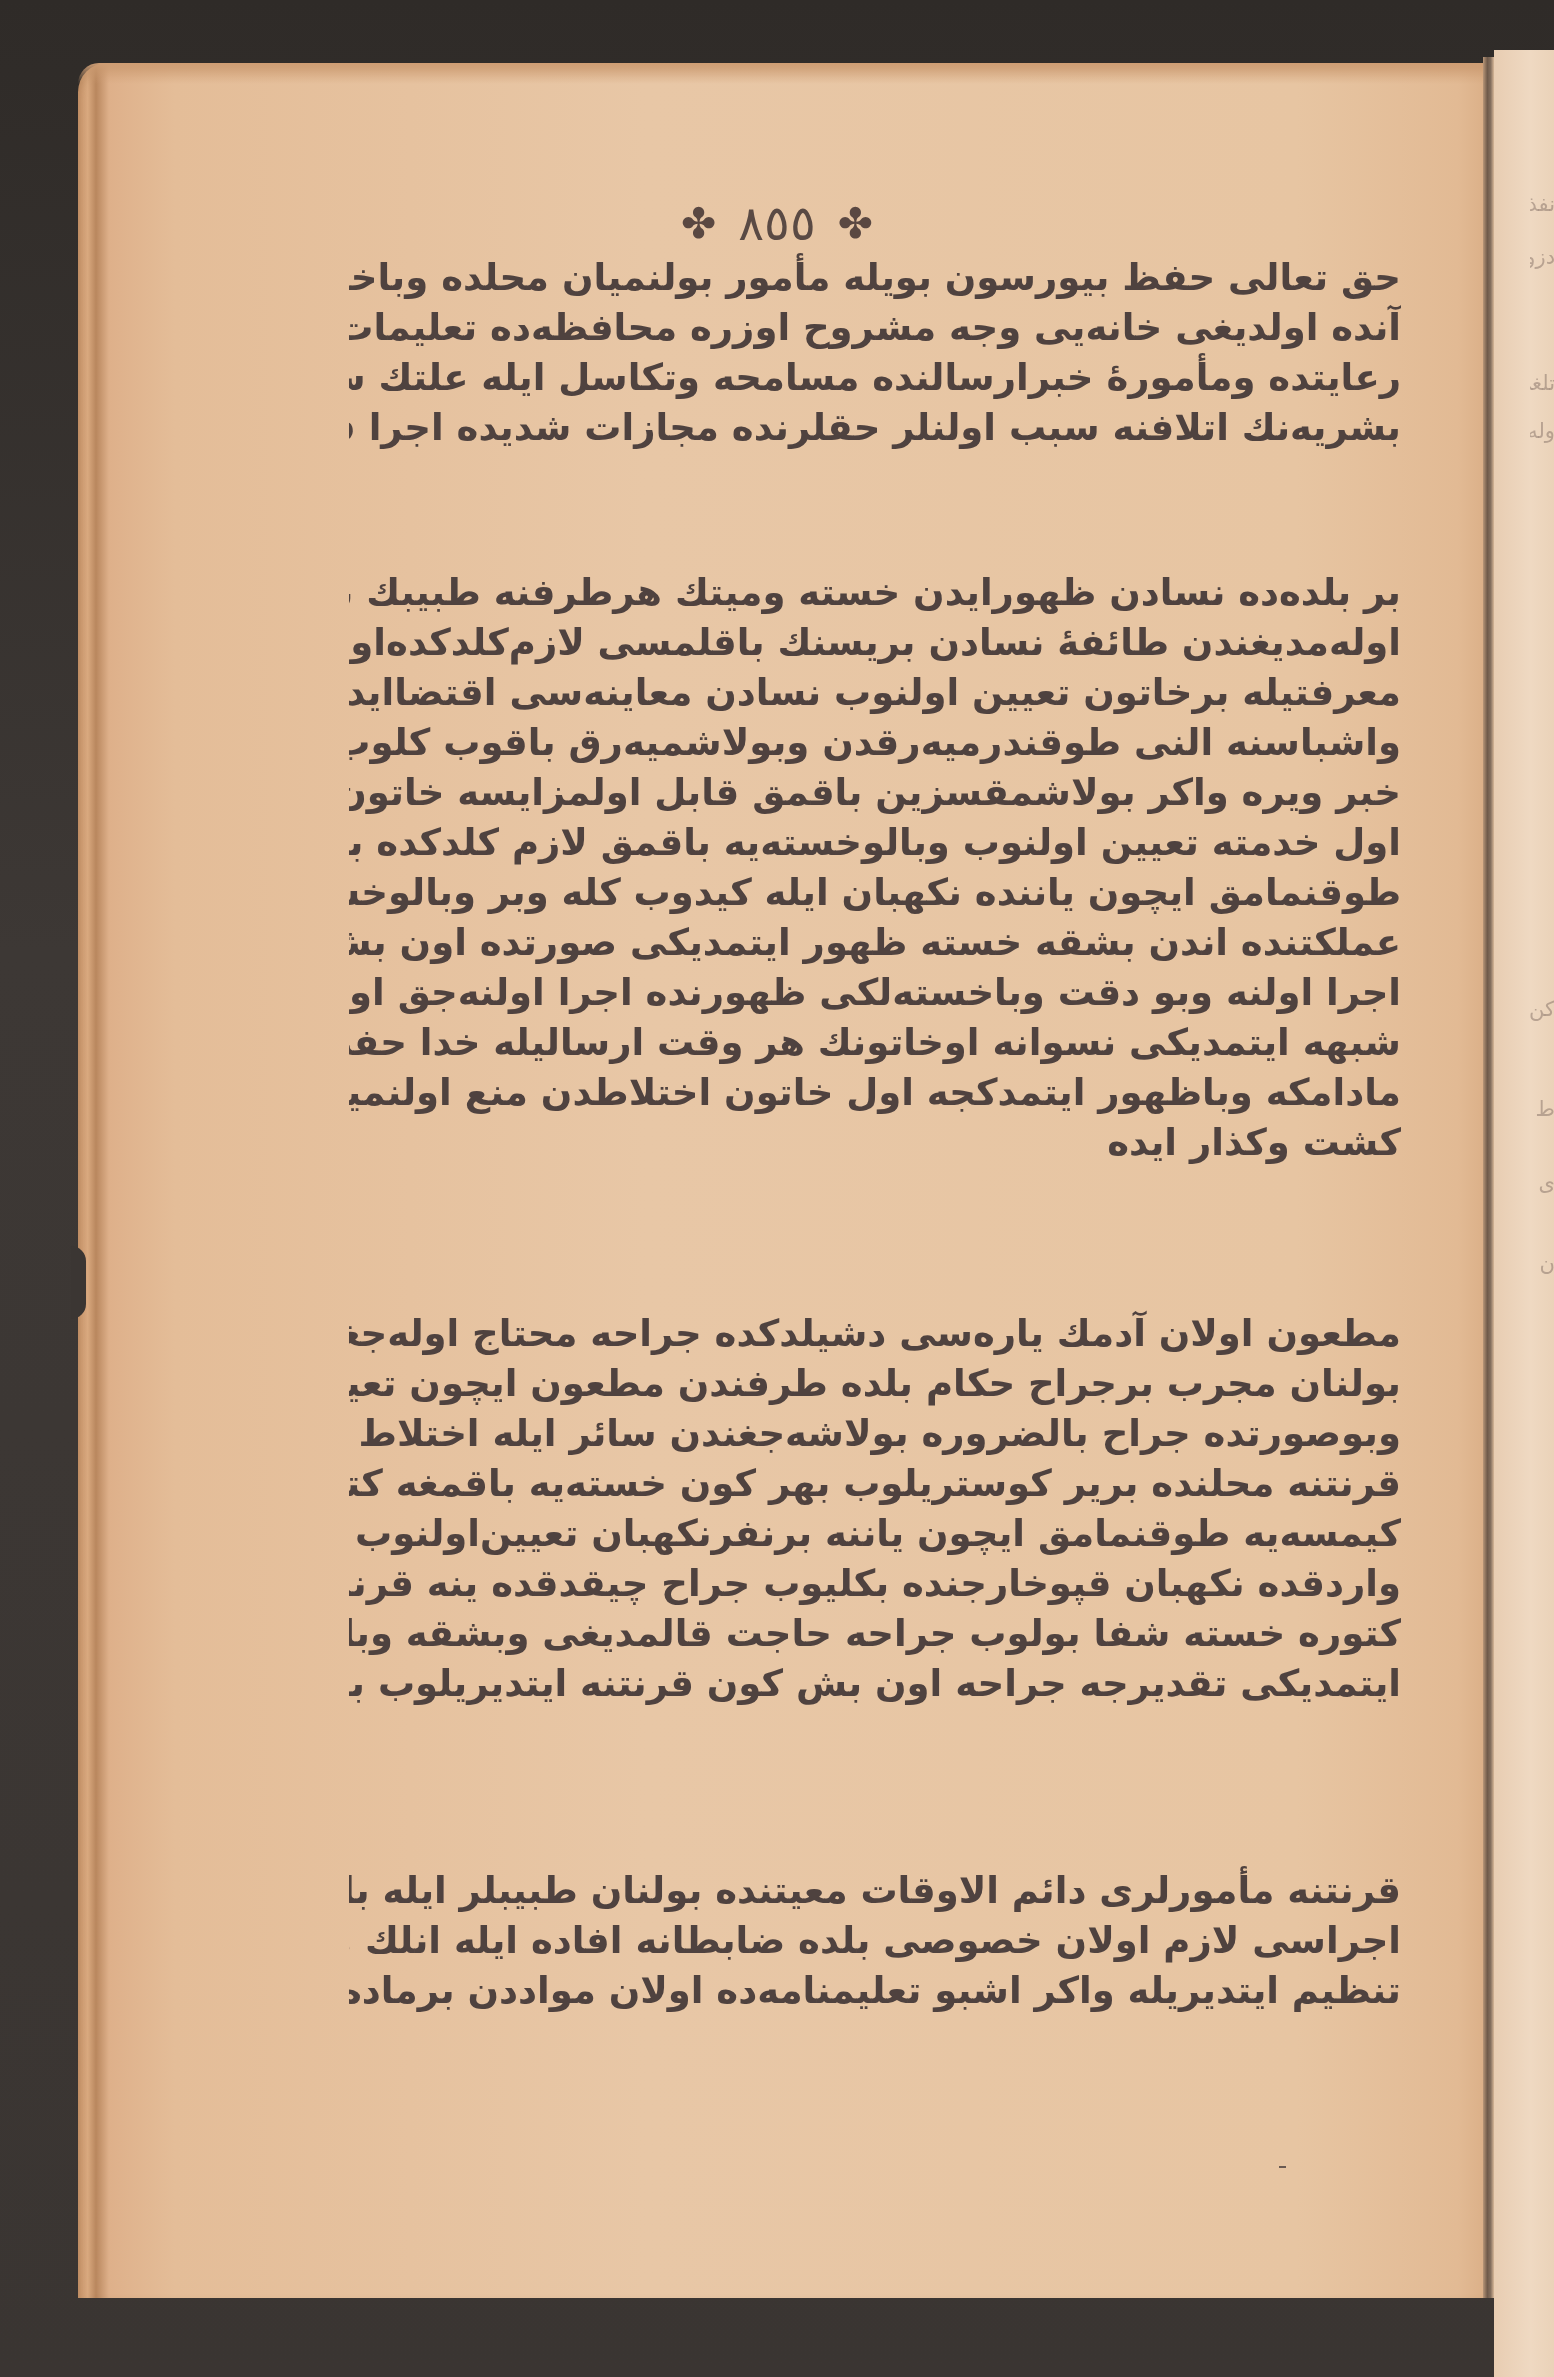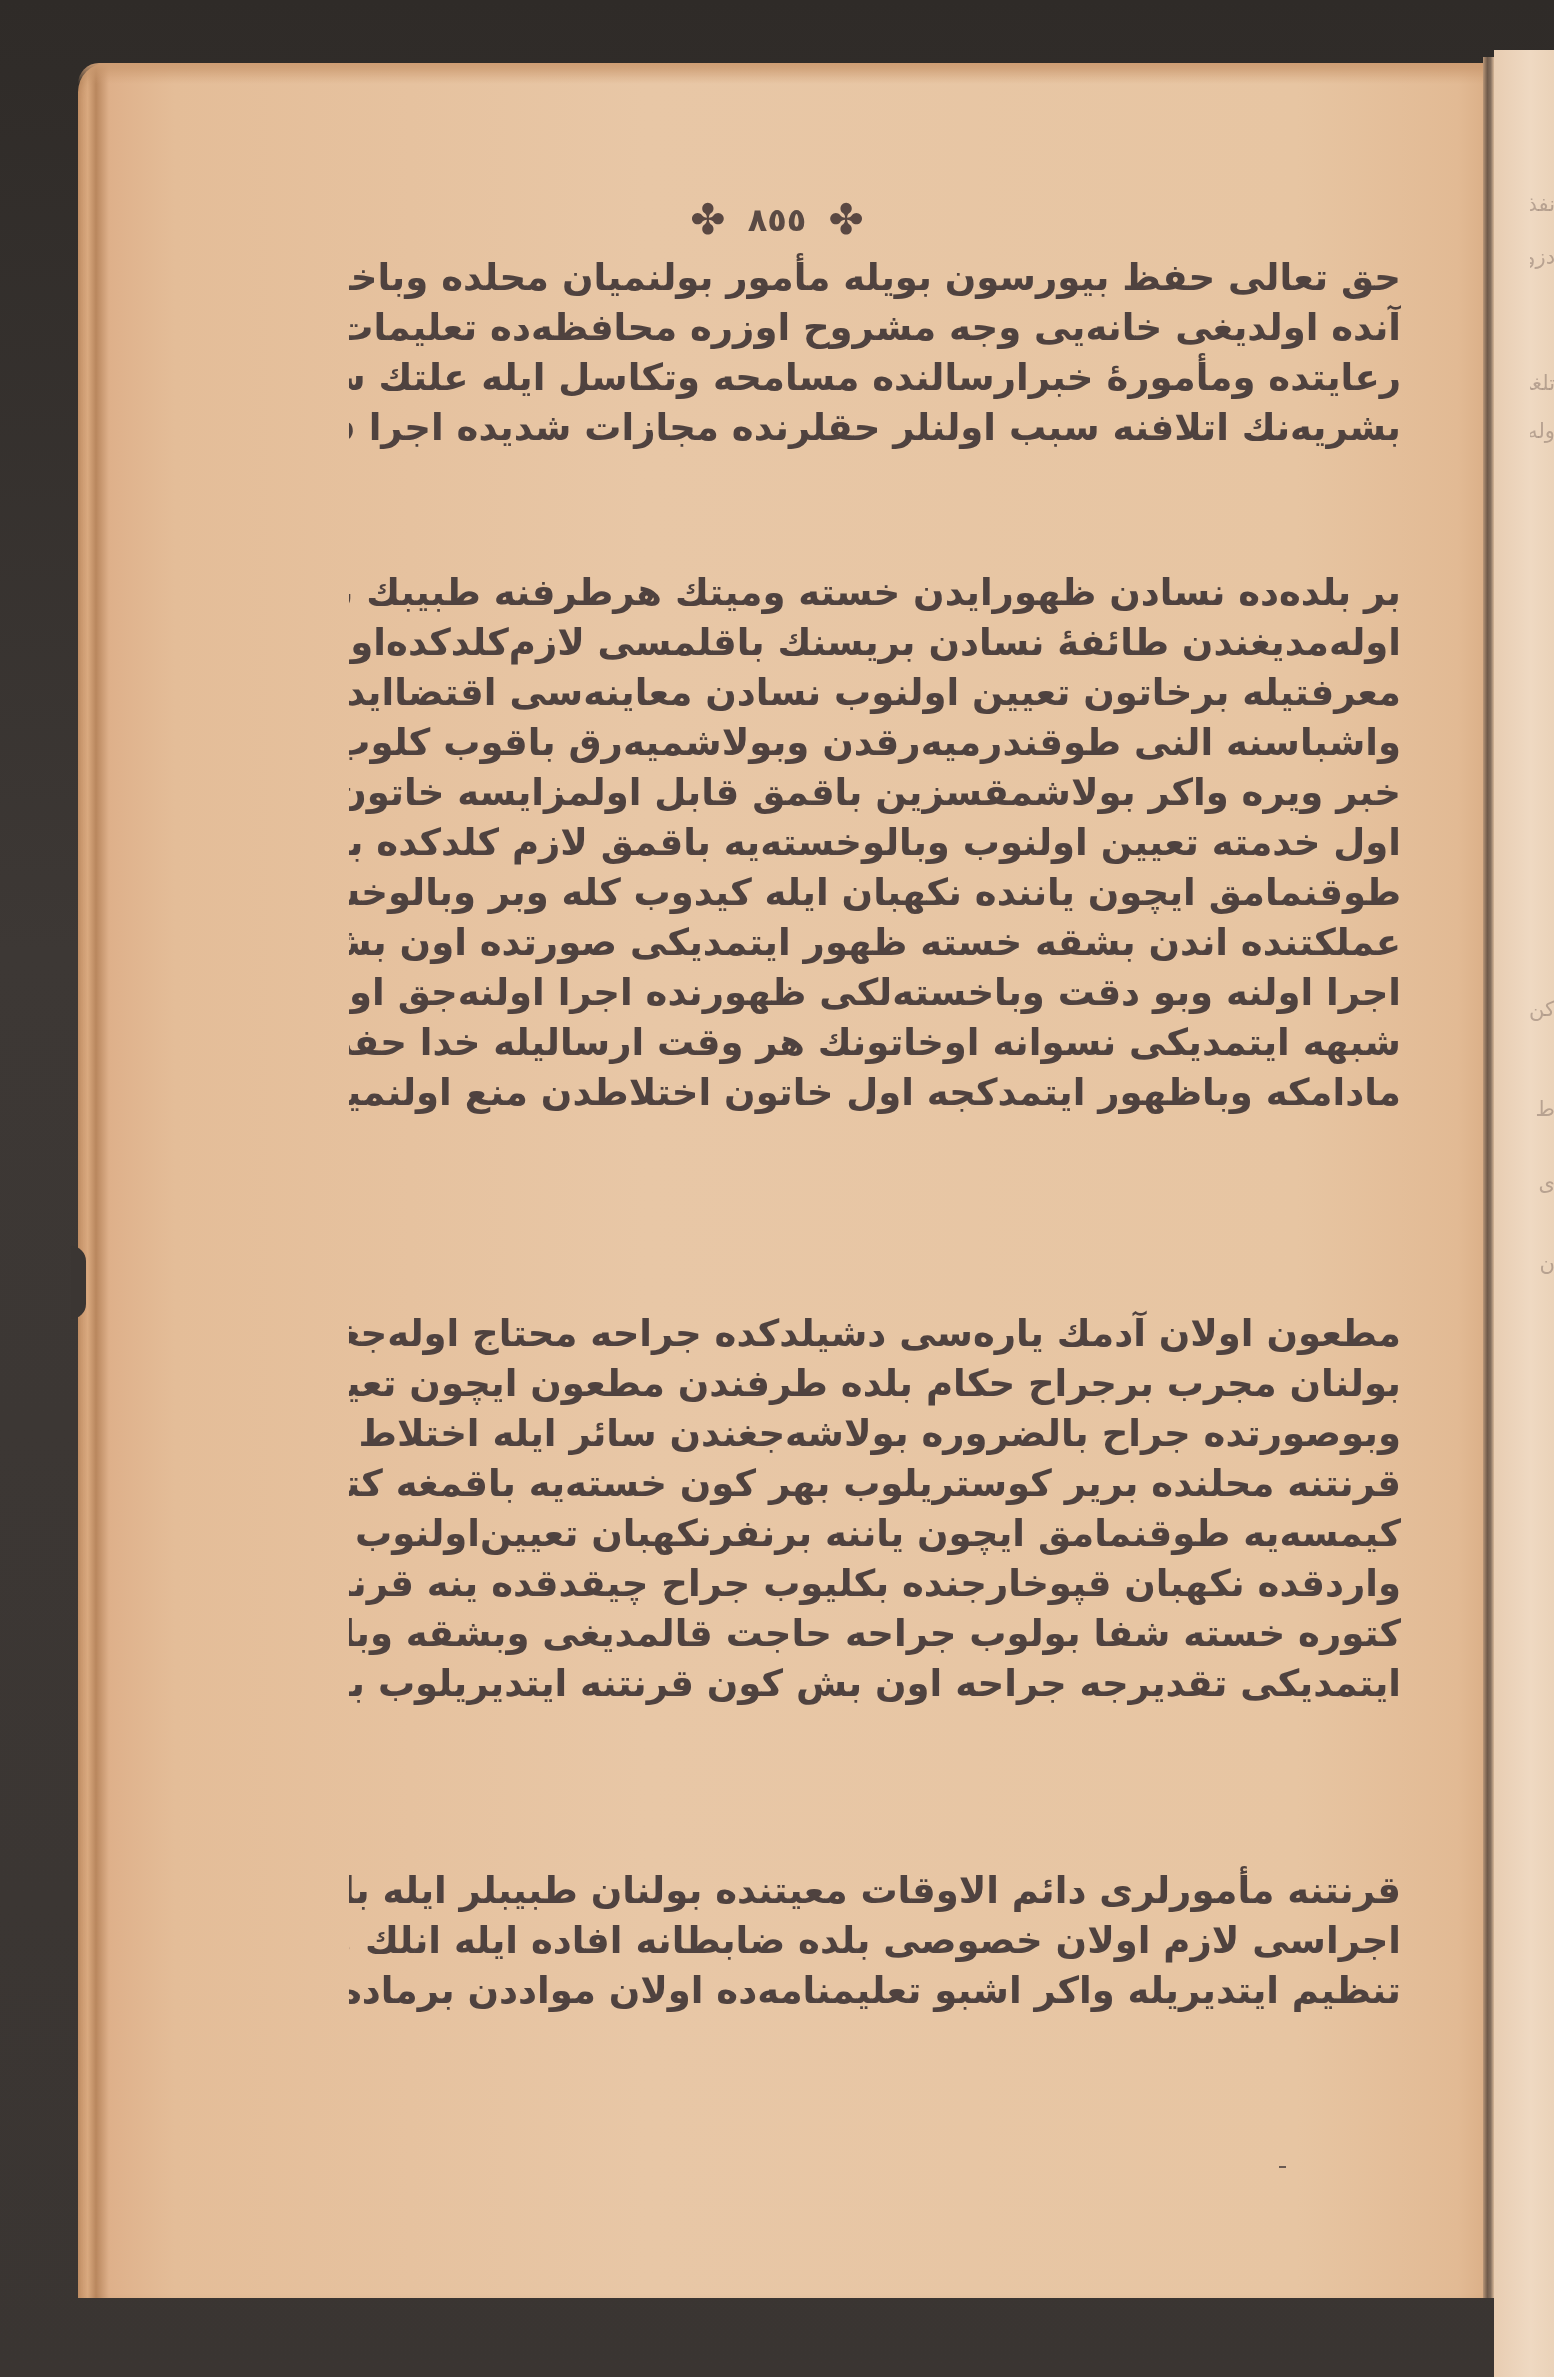--- a/index.html
+++ b/index.html
@@ -61,22 +61,22 @@
   }
   .header .orn {
     display: inline-block;
     font-size: 42px;
     vertical-align: middle;
     color: #5a4842;
   }
   .header .num {
     display: inline-block;
     font-family: "DejaVu Sans", sans-serif;
-    font-size: 32px;
-    font-weight: bold;
+    font-size: 48px;
+    font-weight: normal;
     margin: 0 18px;
     vertical-align: middle;
     letter-spacing: 1.6px;
   }
   .text-block {
     position: absolute;
     left: 349px;
     width: 1052px;
     direction: rtl;
     color: #4f423f;
@@ -141,20 +141,21 @@
   <div class="line">اوله‌مدیغندن طائفهٔ نسادن بریسنك باقلمسی لازم‌کلدکده‌اول‌بلده‌نك ضابطی</div>
   <div class="line">معرفتیله برخاتون تعیین اولنوب نسادن معاینه‌سی اقتضاایدن خسته ومیته</div>
   <div class="line">واشباسنه النی طوقندرمیه‌رقدن وبولاشمیه‌رق باقوب کلوب کیفیتی طبیبه</div>
   <div class="line">خبر ویره واکر بولاشمقسزین باقمق قابل اولمزایسه خاتون مذکور بالکز</div>
   <div class="line">اول خدمته تعیین اولنوب وبالوخسته‌یه باقمق لازم کلدکده بولده کیمسه‌یه</div>
   <div class="line">طوقنمامق ایچون یاننده نکهبان ایله کیدوب کله وبر وبالوخسته‌یه باقوب</div>
   <div class="line">عملکتنده اندن بشقه خسته ظهور ایتمدیکی صورتده اون بش کون قرنتنه‌سی</div>
   <div class="line">اجرا اولنه وبو دقت وباخسته‌لکی ظهورنده اجرا اولنه‌جق اولوب طبیبك</div>
   <div class="line">شبهه ایتمدیکی نسوانه اوخاتونك هر وقت ارسالیله خدا حفظ ایتسون</div>
   <div class="line">مادامکه وباظهور ایتمدکجه اول خاتون اختلاطدن منع اولنمیوب سربست</div>
+  <div class="line short">کشت وکذار ایده</div>
 </div>
 
 <div class="text-block" style="top:1309px">
   <div class="line">مطعون اولان آدمك یاره‌سی دشیلدکده جراحه محتاج اوله‌جغندن اول‌بلده‌ده</div>
   <div class="line">بولنان مجرب برجراح حکام بلده طرفندن مطعون ایچون تعیین اولنه</div>
   <div class="line">وبوصورتده جراح بالضروره بولاشه‌جغندن سائر ایله اختلاط ایتمامك ایچون</div>
   <div class="line">قرنتنه محلنده بریر کوستریلوب بهر کون خسته‌یه باقمغه کتدکده یوللرده</div>
   <div class="line">کیمسه‌یه طوقنمامق ایچون یاننه برنفرنکهبان تعیین‌اولنوب خسته‌نك‌خانه‌سنه</div>
   <div class="line">واردقده نکهبان قپوخارجنده بکلیوب جراح چیقدقده ینه قرنتنه محلنه</div>
   <div class="line">کتوره خسته شفا بولوب جراحه حاجت قالمدیغی وبشقه وباوخسته ظهور</div>

